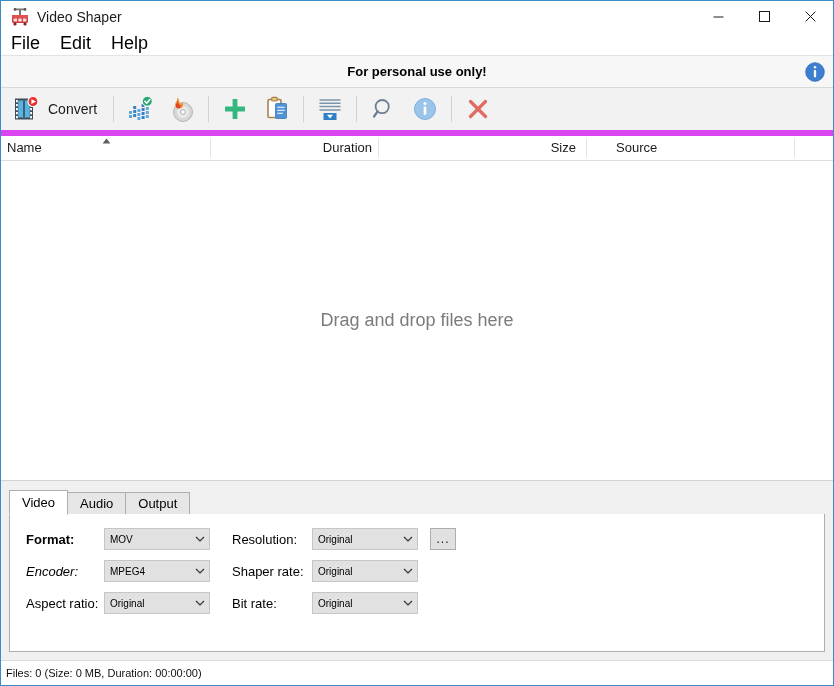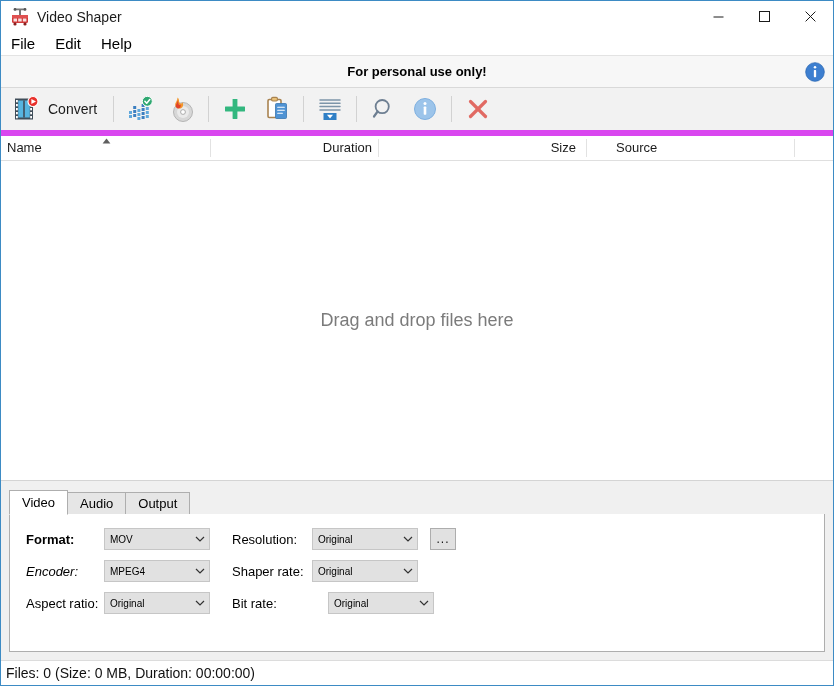--- a/index.html
+++ b/index.html
@@ -67,21 +67,21 @@
     height: 22px;
     display: flex;
     align-items: center;
     padding-left: 8px;
     background: #ffffff;
     flex: 0 0 auto;
   }
   .menu-item {
     padding: 2px 10px 3px 2px;
     margin-right: 8px;
-    font-size: 15px;
+    font-size: 18px;
     color: #000;
     cursor: default;
     white-space: nowrap;
   }
 
   
   .banner {
     position: relative;
     height: 31px;
     background: #f7f7f7;
@@ -299,21 +299,21 @@
 
   
   .statusbar {
     flex: 0 0 auto;
     height: 24px;
     background: #ffffff;
     border-top: 1px solid #dcdcdc;
     display: flex;
     align-items: center;
     padding-left: 5px;
-    font-size: 14px;
+    font-size: 11px;
     color: #111;
   }
 </style>
 </head>
 <body>
 
 <div class="window">
 
   <div class="titlebar">
     <svg class="title-icon" viewBox="0 0 22 20">
@@ -589,21 +589,21 @@
         <div class="combo" style="width:106px;">
           <span class="combo-value">Original</span>
           <span class="combo-arrow">
             <svg width="10" height="6" viewBox="0 0 10 6">
                 <polyline points="1,1 5,5 9,1" fill="none" stroke="#333" stroke-width="1.2"></polyline>
               </svg>
           </span>
         </div>
       </div>
 
-      <div class="field-row" style="left:222px; top:78px;gap:16px;">
+      <div class="field-row" style="left:222px; top:78px;">
         <span class="field-label" style="width:80px;">Bit rate:</span>
         <div class="combo" style="width:106px;">
           <span class="combo-value">Original</span>
           <span class="combo-arrow">
             <svg width="10" height="6" viewBox="0 0 10 6">
                 <polyline points="1,1 5,5 9,1" fill="none" stroke="#333" stroke-width="1.2"></polyline>
               </svg>
           </span>
         </div>
       </div>

